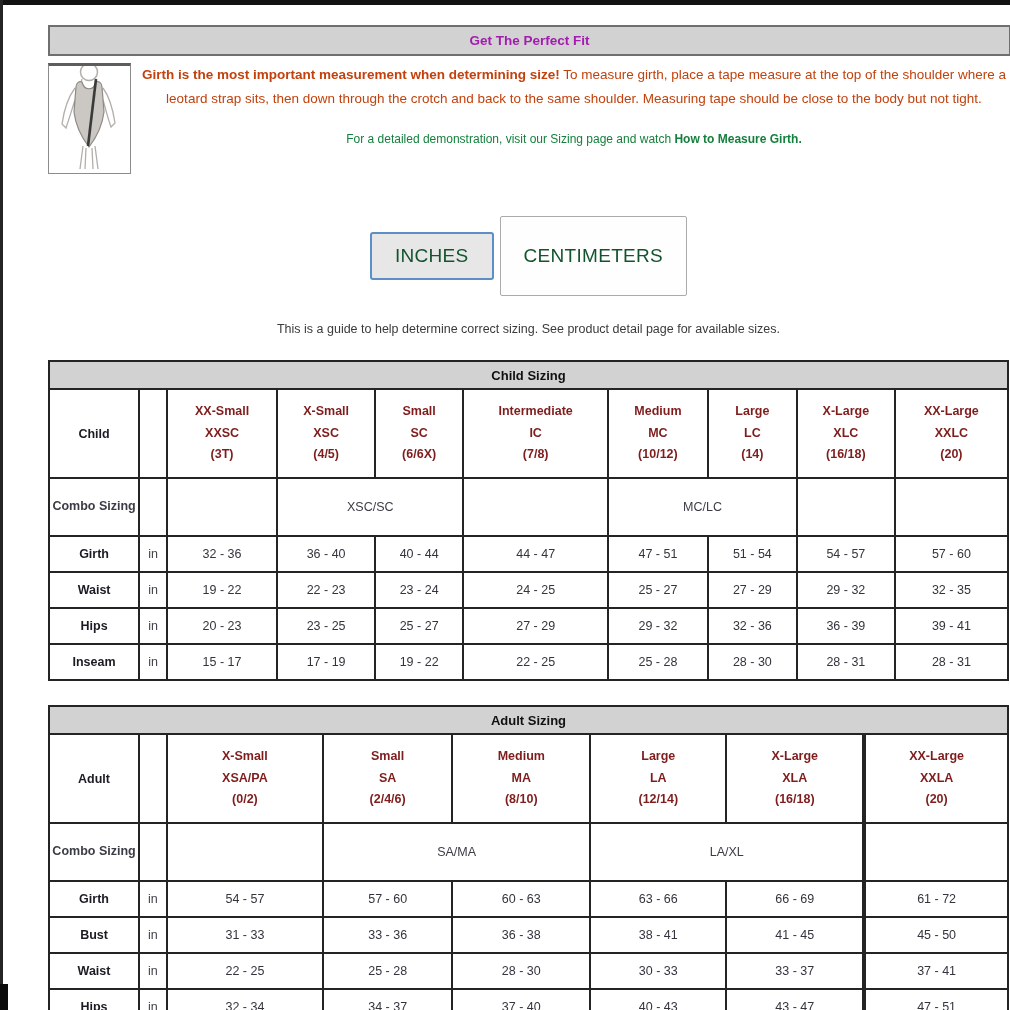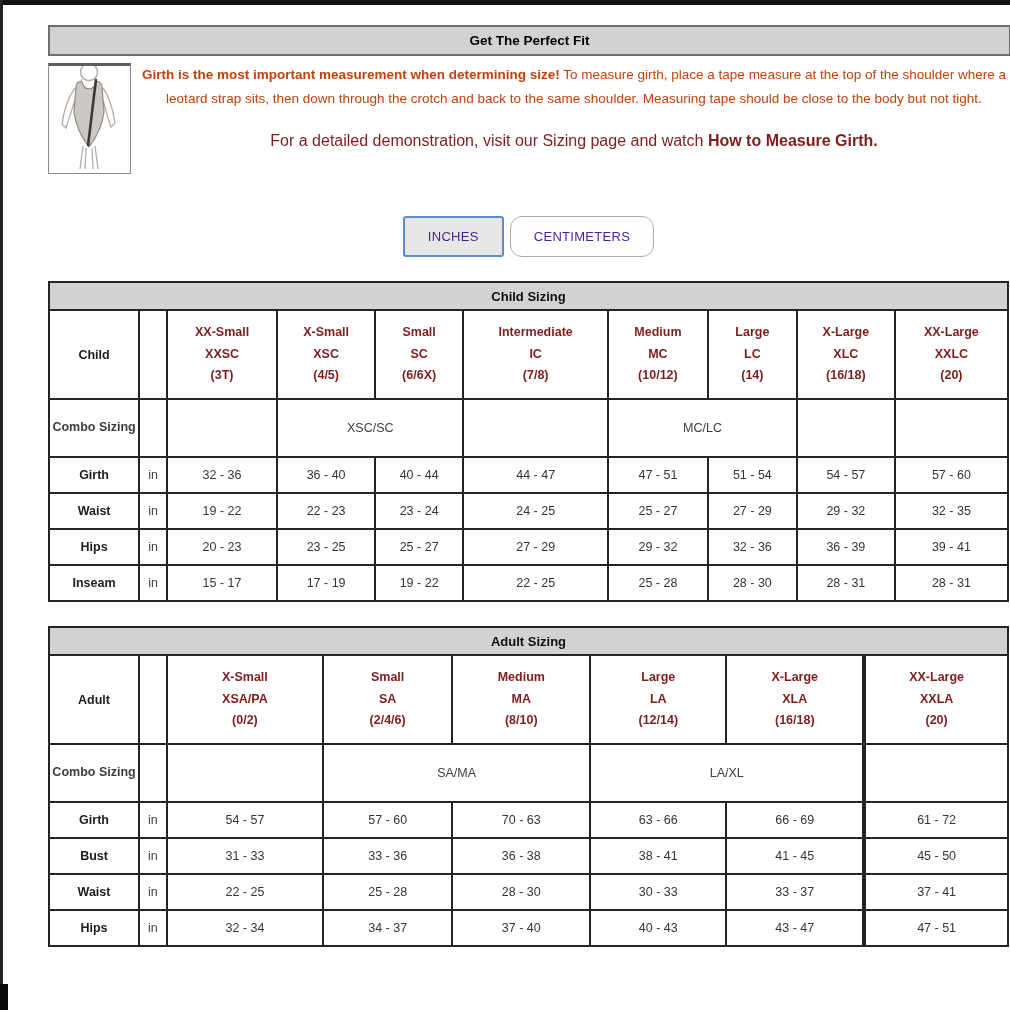--- a/index.html
+++ b/index.html
@@ -9,36 +9,36 @@
     font-family:"Liberation Sans", sans-serif;
   }
   .top-bar   { position:absolute; top:0; left:0; width:1010px; height:5px; background:#121212; }
   .left-line { position:absolute; top:0; left:0; width:3px; height:1010px; background:#242424; }
   .corner-notch { position:absolute; left:0; bottom:0; width:8px; height:26px; background:#0a0a0a; }
 
   .content { position:absolute; left:48px; top:25px; width:961px; }
 
   .fit-bar {
     box-sizing:border-box; width:963px; border:2px solid #6f6f6f; background:#d2d2d2;
-    text-align:center; font-weight:bold; font-size:13.5px; color:#000000; padding:6px 0;
+    text-align:center; font-weight:bold; font-size:13.5px; color:#a21caf; padding:6px 0;
   }
 
   .intro-row { display:flex; margin-top:7px; }
   .illu-box {
     box-sizing:border-box; width:83px; height:111px; flex:none;
     border:1px solid #8c8c8c; border-top:3px solid #5d5d5d; background:#fff;
   }
   .intro-col { flex:1; padding-left:8px; }
   .intro-text { text-align:center; font-size:13.5px; line-height:1.78; color:#c2410c; }
-  .demo-line  { margin-top:21px; text-align:center; font-size:16px; color:#7f1d1d; }
+  .demo-line  { margin-top:21px; text-align:center; font-size:12px; color:#15803d; }
 
   .btn-row { margin-top:42px; display:flex; justify-content:center; align-items:center; gap:6px; }
-  button { font-family:"Liberation Sans", sans-serif; font-size:13px; color:#4c1d95; cursor:pointer; letter-spacing:0.3px; }
+  button { font-family:"Liberation Sans", sans-serif; font-size:19px; color:#14532d; cursor:pointer; letter-spacing:0.3px; }
   .btn-inches { background:#e7e7e7; border:2px solid #5d8ec5; border-radius:3px; padding:11px 23px; }
-  .btn-cm     { background:#fefefe; border:1px solid #ababab; border-radius:12px; padding:12px 23px; }
+  .btn-cm     { background:#fefefe; border:1px solid #ababab; border-radius:2px; padding:28px 23px; }
 
   .note { margin-top:26px; text-align:center; font-size:12.5px; color:#3a3a3a; }
 
   table.size-table {
     border-collapse:collapse; width:961px; table-layout:fixed;
     margin-top:24px; font-size:12.5px; color:#34343e; background:#fff;
   }
   table.size-table td { border:2px solid #242424; text-align:center; vertical-align:middle; padding:2px; overflow:hidden; }
   td.title-cell   { background:#d2d2d2; font-weight:bold; font-size:13px; color:#101010; height:22px;margin-top:9px; }
   td.corner-cell  { font-weight:bold; color:#1b1b24; }
@@ -82,20 +82,21 @@
         <span>For a detailed demonstration, visit our Sizing page and watch </span><b>How to Measure Girth.</b>
       </div>
     </div>
   </div>
 
   <div class="btn-row">
     <button class="btn-inches">INCHES</button>
     <button class="btn-cm">CENTIMETERS</button>
   </div>
 
+  <div class="note">This is a guide to help determine correct sizing. See product detail page for available sizes.</div>
 
   <div id="child-table-mount">
       <table class="size-table" id="child-table">
         <colgroup>
           <col style="width: 9.4%;">
           <col style="width: 2.9%;">
           <col style="width: 11.5%;">
           <col style="width: 10.2%;">
           <col style="width: 9.2%;">
           <col style="width: 15.1%;">
@@ -269,21 +270,21 @@
             <td colspan="1"></td>
             <td colspan="2">SA/MA</td>
             <td colspan="2">LA/XL</td>
             <td colspan="1"></td>
           </tr>
           <tr class="data-row grid-row">
             <td class="row-label">Girth</td>
             <td class="unit-cell">in</td>
             <td>54 - 57</td>
             <td>57 - 60</td>
-            <td>70 - 63</td>
+            <td>60 - 63</td>
             <td>63 - 66</td>
             <td>66 - 69</td>
             <td>61 - 72</td>
           </tr>
           <tr class="data-row grid-row">
             <td class="row-label">Bust</td>
             <td class="unit-cell">in</td>
             <td>31 - 33</td>
             <td>33 - 36</td>
             <td>36 - 38</td>

